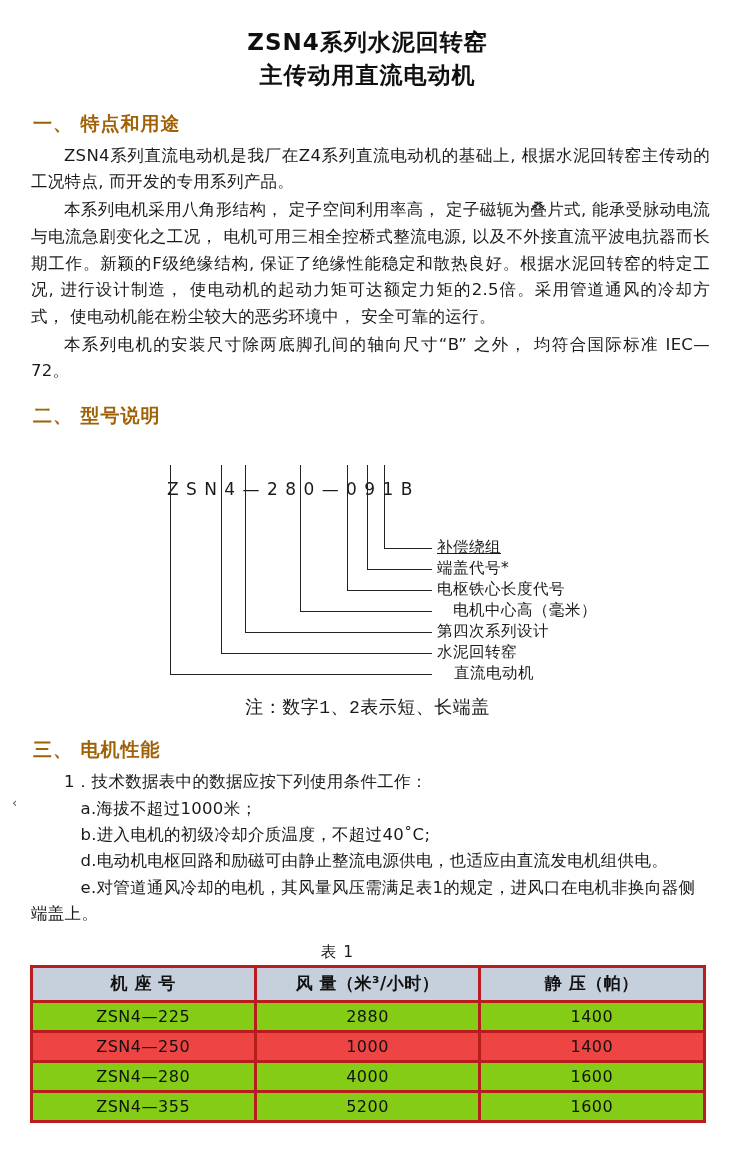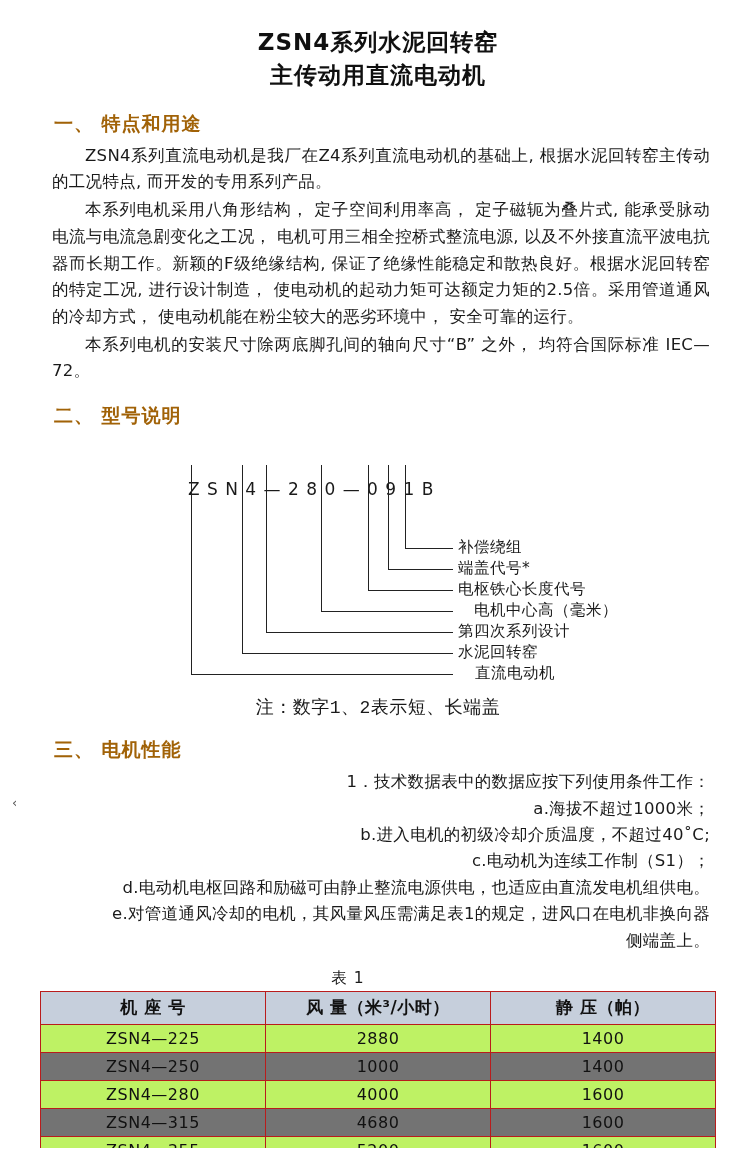--- a/index.html
+++ b/index.html
@@ -13,21 +13,21 @@
     font-family: "DejaVu Sans", "Liberation Sans", sans-serif;
     color: #1a1a1a;
     position: relative;
     overflow: hidden;
   }
   .page {
     width: 740px;
     height: 1158px;
     position: relative;
     box-sizing: border-box;
-    padding: 18px 22px 0 38px;
+    padding: 18px 22px 0 17px;
   }
   .title-block {
     text-align: center;
     margin-top: 8px;
   }
   .title-line {
     font-size: 23px;
     font-weight: bold;
     letter-spacing: 1px;
     line-height: 1.45;
@@ -79,56 +79,55 @@
     letter-spacing: 0.5px;
   }
 
   
   .item {
     font-size: 16.5px;
     line-height: 1.6;
     margin: 0 8px 0 14px;
     text-indent: 2em;
     letter-spacing: 0.3px;
-    text-align: right;
   }
   .item.sub { text-indent: 3em; }
 
   
   .table-label {
     text-align: center;
     font-size: 15.5px;
     margin: 14px 60px 2px 0;
     letter-spacing: 1px;
   }
   table.spec {
     border-collapse: collapse;
     width: 676px;
     margin: 0 auto;
     table-layout: fixed;
   }
   table.spec th, table.spec td {
-    border: 1px solid #b91c1c;
+    border: 3px solid #b91c1c;
     text-align: center;
     font-size: 16px;
     height: 25px;
     letter-spacing: 0.5px;
     color: #111;
   }
   table.spec th {
     background: #c6cfdc;
     font-weight: bold;
     font-size: 17px;
     height: 30px;
   }
   table.spec td.c0 { width: 232px; }
   table.spec td.c1 { width: 222px; text-align: center; }
   table.spec td.c2 { width: 222px; }
-  tr.odd td { background: #737373; }
-  tr.even td { background: #bef264; }
+  tr.odd td { background: #ef4444; }
+  tr.even td { background: #84cc16; }
 
   .edge-mark {
     position: absolute;
     left: 12px;
     top: 795px;
     font-size: 13px;
     color: #555;
   }
   .bottom-bar {
     position: absolute;
@@ -162,39 +161,38 @@
     <div class="code-row">Z S N 4 — 2 8 0 — 0 9  1  B</div>
 
     <div class="leader" style="left:367px; top:22px;  width:48px; height:84px;"></div>
     <div class="leader" style="left:350px; top:22px;  width:65px; height:105px;"></div>
     <div class="leader" style="left:330px; top:22px;  width:85px; height:126px;"></div>
     <div class="leader" style="left:283px; top:22px;  width:132px; height:147px;"></div>
     <div class="leader" style="left:228px; top:22px;  width:187px; height:168px;"></div>
     <div class="leader" style="left:204px; top:22px;  width:211px; height:189px;"></div>
     <div class="leader" style="left:153px; top:22px;  width:262px; height:210px;"></div>
 
-    <div class="leader-label" style="left:420px; top:94px;">补偿绕组</div>
+    <div class="leader-label" style="left:420px; top:94px;text-decoration:underline;">补偿绕组</div>
     <div class="leader-label" style="left:420px; top:115px;">端盖代号*</div>
     <div class="leader-label" style="left:420px; top:136px;">电枢铁心长度代号</div>
     <div class="leader-label" style="left:436px; top:157px;">电机中心高（毫米）</div>
     <div class="leader-label" style="left:420px; top:178px;">第四次系列设计</div>
     <div class="leader-label" style="left:420px; top:199px;">水泥回转窑</div>
     <div class="leader-label" style="left:437px; top:220px;">直流电动机</div>
 
   </div>
 
   <div style="height:52px"></div>
   <div style="text-align:center; font-size:18px; letter-spacing:0.5px; margin-top:-10px;font-family:Liberation Mono, monospace;">注：数字1、2表示短、长端盖</div>
 
   <div class="section-head">三、 电机性能</div>
 
   <div class="item">1．技术数据表中的数据应按下列使用条件工作：</div>
   <div class="item sub">a.海拔不超过1000米；</div>
   <div class="item sub">b.进入电机的初级冷却介质温度，不超过40˚C;</div>
-  <div class="item sub">c.电动机为连续工作制（S1）；</div>
   <div class="item sub">d.电动机电枢回路和励磁可由静止整流电源供电，也适应由直流发电机组供电。</div>
   <div class="item sub">e.对管道通风冷却的电机，其风量风压需满足表1的规定，进风口在电机非换向器侧端盖上。</div>
 
   <div class="table-label">表 1</div>
 
   <table class="spec">
     <thead>
       <tr>
         <th class="c0">机 座 号</th>
         <th class="c1">风 量（米³/小时）</th>
@@ -210,25 +208,20 @@
       <tr class="odd">
         <td class="c0">ZSN4—250</td>
         <td class="c1">1000</td>
         <td class="c2">1400</td>
       </tr>
       <tr class="even">
         <td class="c0">ZSN4—280</td>
         <td class="c1">4000</td>
         <td class="c2">1600</td>
       </tr>
-      <tr class="odd">
-        <td class="c0">ZSN4—315</td>
-        <td class="c1">4680</td>
-        <td class="c2">1600</td>
-      </tr>
       <tr class="even">
         <td class="c0">ZSN4—355</td>
         <td class="c1">5200</td>
         <td class="c2">1600</td>
       </tr>
     </tbody>
   </table>
 
   <div class="edge-mark">‹</div>
   <div class="bottom-bar"></div>

